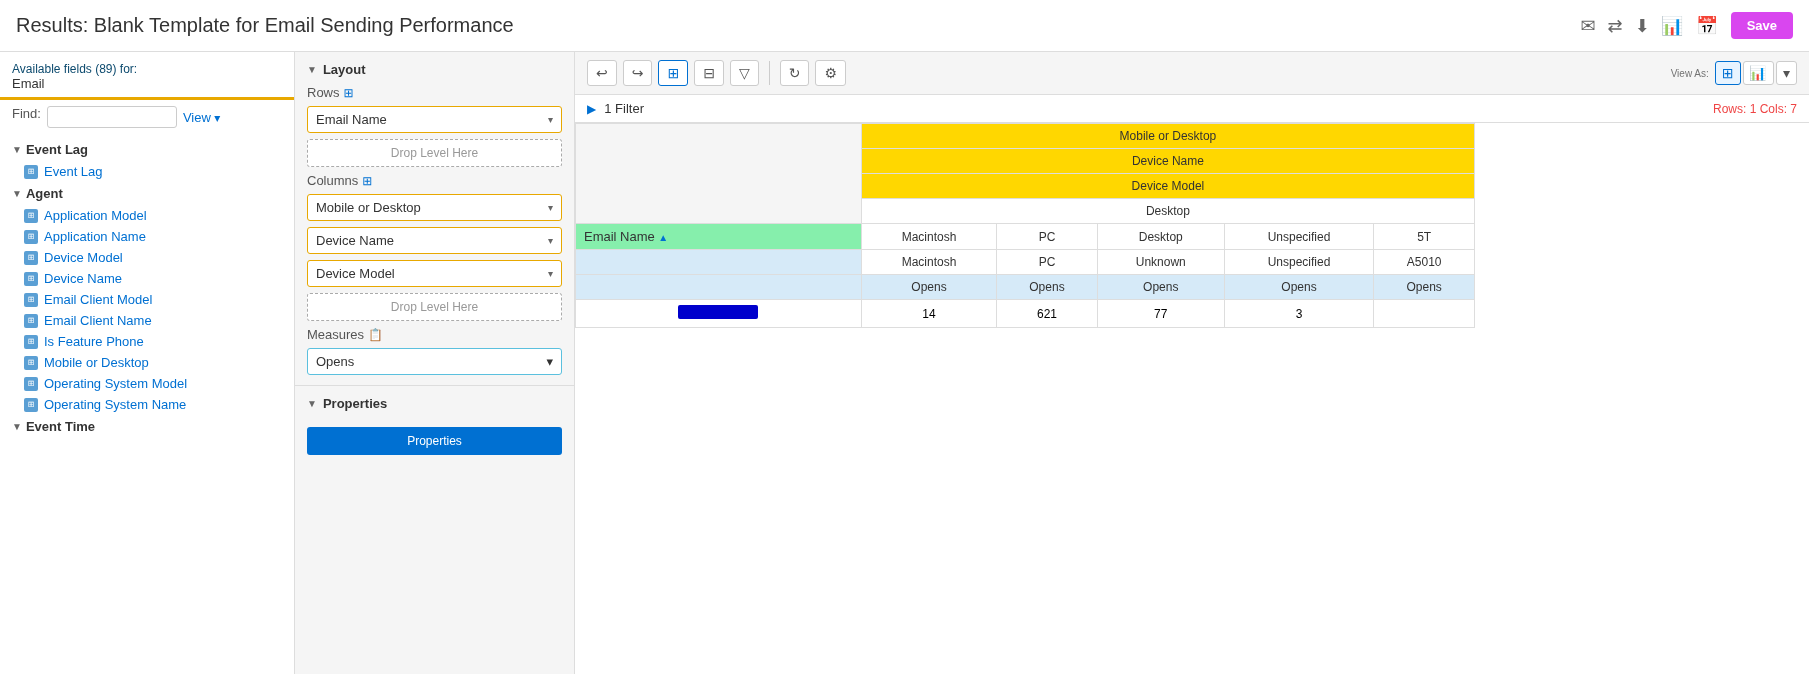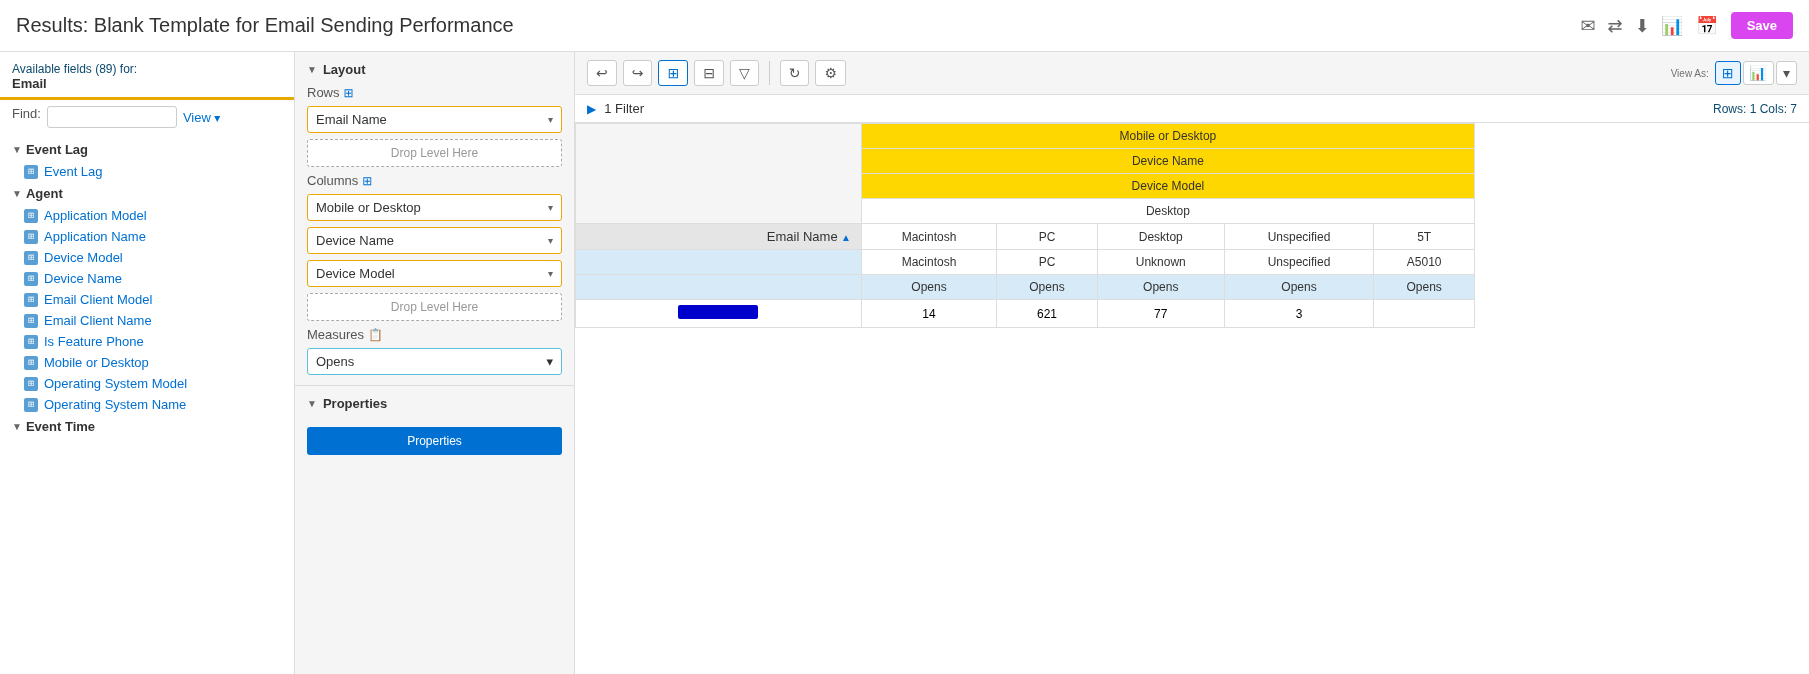--- a/index.html
+++ b/index.html
@@ -60,21 +60,21 @@
     .left-panel-header {
       padding: 10px 12px 6px;
       border-bottom: 3px solid #e8a800;
     }
     .left-panel-title {
       color: #0c4a6e;
       font-size: 12px;
     }
     .left-panel-subtitle {
       color: #333;
-      font-weight: bold;
+      font-weight: normal;
       font-size: 13px;
     }
     .find-row {
       display: flex;
       padding: 6px 12px;
       gap: 6px;
     }
     .find-label { color: #555; }
     .find-input {
       border: 1px solid #ccc;
@@ -277,21 +277,21 @@
       background: #fff;
       justify-content: space-between;
     }
     .filter-left {
       display: flex;
       align-items: center;
       gap: 8px;
     }
     .filter-arrow { color: #0070d2; cursor: pointer; font-size: 12px; }
     .filter-text { color: #333; font-size: 13px; }
-    .rows-cols-info { color: #0c4a6e; font-size: 12px; }
+    .rows-cols-info { color: #ef4444; font-size: 12px; }
 
     
     .data-area {
       flex: 1;
       overflow: auto;
     }
     .data-table {
       border-collapse: collapse;
       min-width: 900px;
     }
@@ -528,21 +528,21 @@
 
           <tr>
             <th class="yellow-header" colspan="10">Device Model</th>
           </tr>
 
           <tr>
             <th class="level1-header" colspan="10">Desktop</th>
           </tr>
 
           <tr>
-            <th class="level2-header" style="background:#e5e5e5; text-align:right;padding-left:8px;">
+            <th class="level2-header" style="background:#86efac; text-align:left;padding-left:8px;">
               <span>Email Name</span>
               <span class="sort-icon">▲</span>
             </th>
             <th class="level2-header">Macintosh</th>
             <th class="level2-header">PC</th>
             <th class="level2-header">Desktop</th>
             <th class="level2-header">Unspecified</th>
             <th class="level2-header">5T</th>
           </tr>
 

